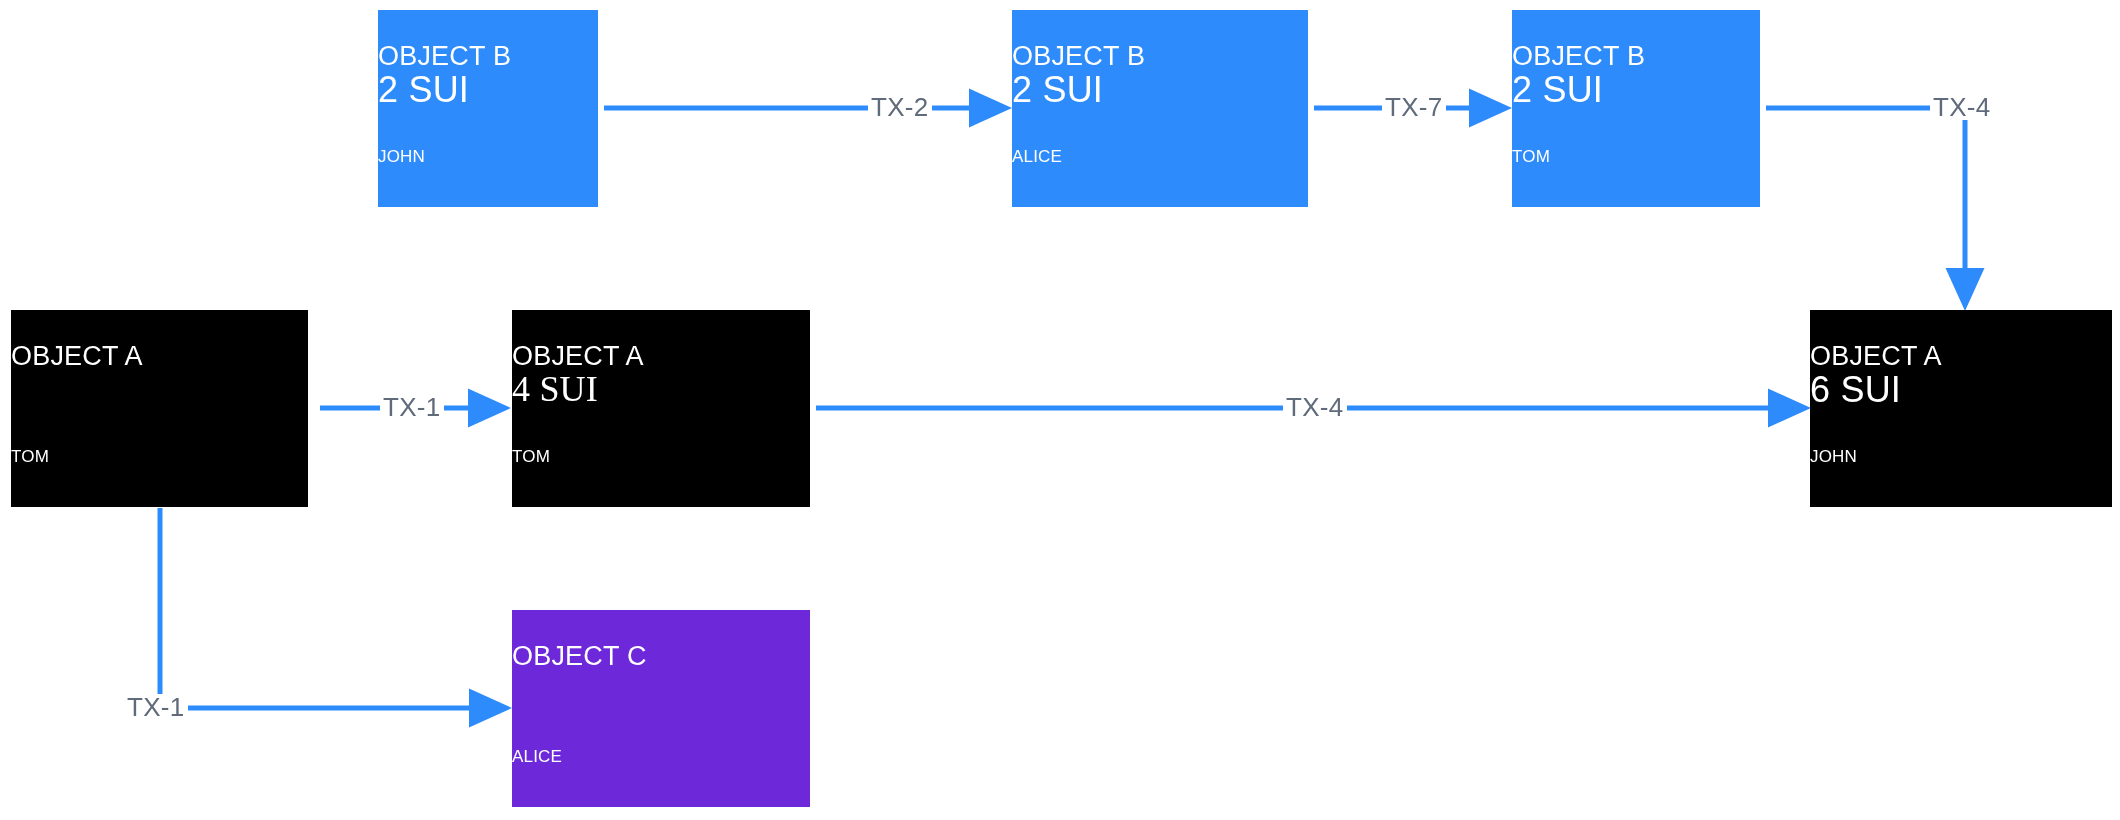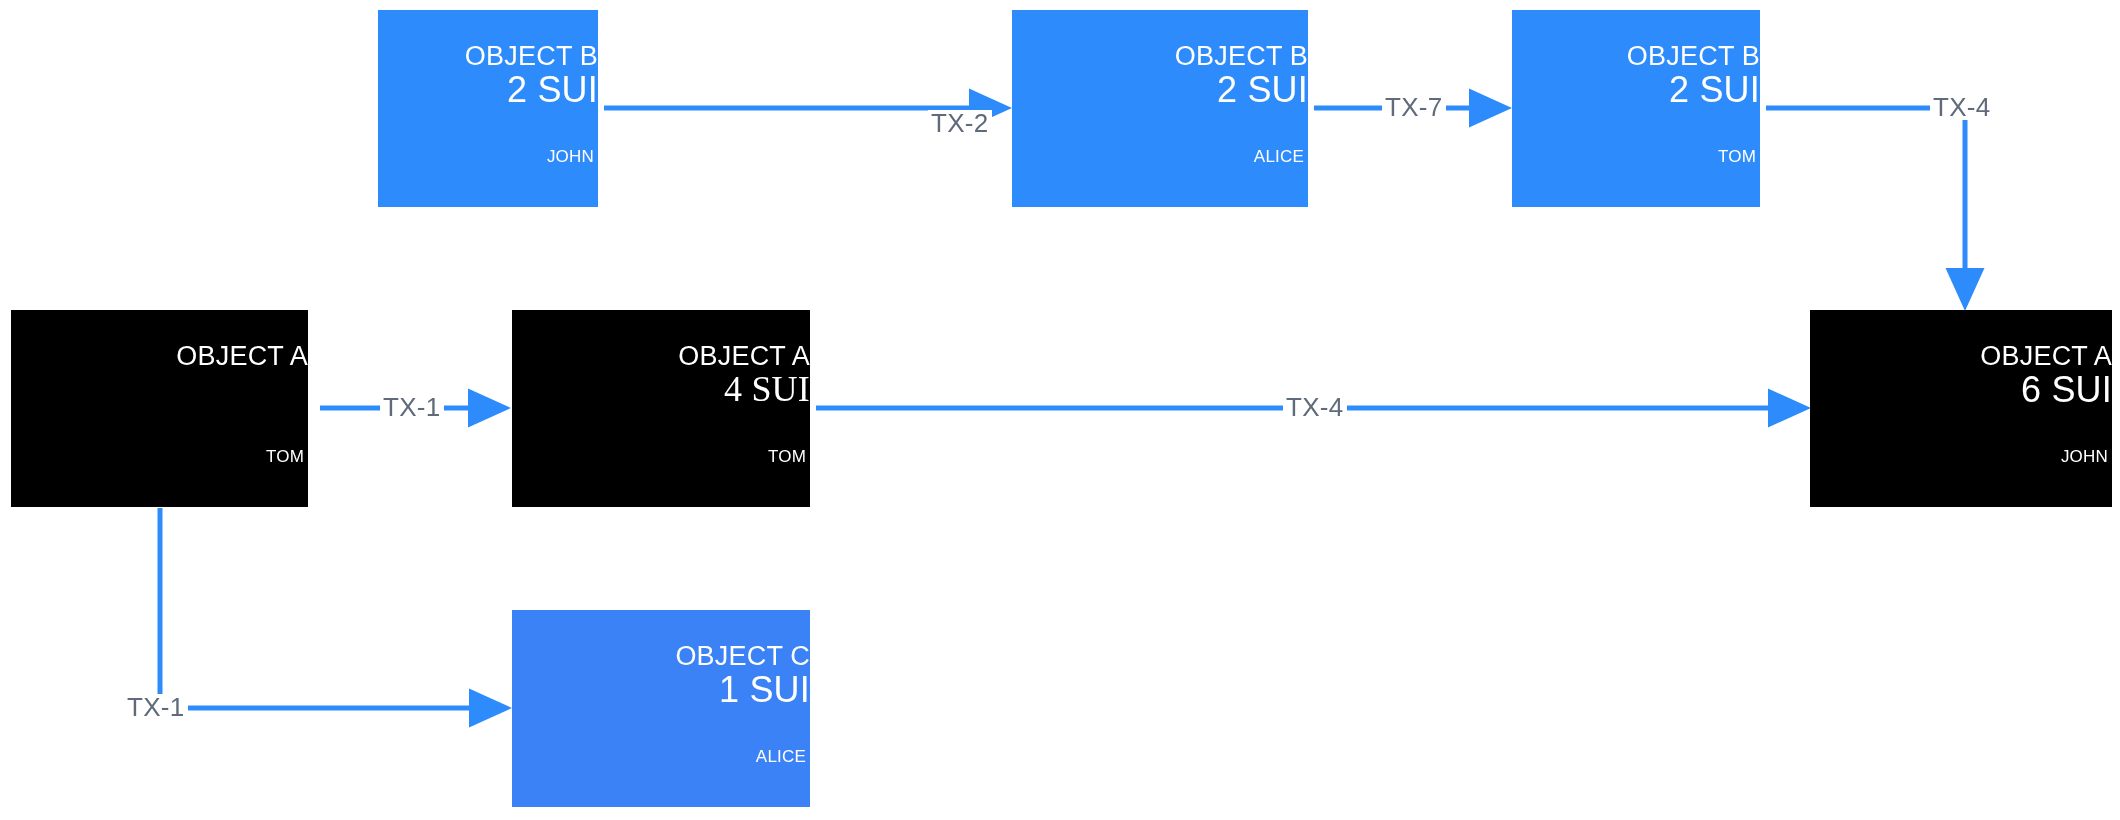--- a/index.html
+++ b/index.html
@@ -5,21 +5,21 @@
   html,body{margin:0;padding:0;}
   body{
     width:2120px;height:820px;background:#ffffff;
     font-family:"Liberation Sans","DejaVu Sans",sans-serif;
     overflow:hidden;position:relative;
   }
   #canvas{position:absolute;left:0;top:0;width:2120px;height:820px;}
   .node{
     position:absolute;box-sizing:border-box;
     display:flex;flex-direction:column;align-items:center;
-    color:#ffffff;text-align:right;
+    color:#ffffff;text-align:left;
   }
   .node .ln1{
     position:absolute;left:0;right:0;
     font-size:27px;line-height:33px;letter-spacing:.2px;white-space:nowrap;
   }
   .node .ln2{
     position:absolute;left:0;right:0;
     font-size:36px;line-height:33px;letter-spacing:.2px;white-space:nowrap;
   }
   .node .owner{
@@ -87,31 +87,30 @@
     <span class="ln2" style="top:63px;font-family:Liberation Serif, serif;">4 SUI</span>
     <span class="owner" style="top:130px;">TOM</span>
   </div>
 
   <div class="node" style="left:1810px;top:310px;width:302px;height:197px;background:#000000;">
     <span class="ln1" style="top:30px;">OBJECT A</span>
     <span class="ln2" style="top:63px;">6 SUI</span>
     <span class="owner" style="top:130px;">JOHN</span>
   </div>
 
-  <div class="node" style="left:512px;top:610px;width:298px;height:197px;background:#3b82f6;">
+  <div class="node" style="left:512px;top:610px;width:298px;height:197px;background:#6d28d9;">
     <span class="ln1" style="top:30px;">OBJECT C</span>
-    <span class="ln2" style="top:63px;">1 SUI</span>
     <span class="owner" style="top:130px;">ALICE</span>
   </div>
 
   <span class="edge-label" style="left:380px;top:394px;">TX-1</span>
 
   <span class="edge-label" style="left:124px;top:694px;">TX-1</span>
 
-  <span class="edge-label" style="left:928px;top:94px;margin-top:16px;">TX-2</span>
+  <span class="edge-label" style="left:868px;top:94px;">TX-2</span>
 
   <span class="edge-label" style="left:1382px;top:94px;">TX-7</span>
 
   <span class="edge-label" style="left:1930px;top:94px;">TX-4</span>
 
   <span class="edge-label" style="left:1283px;top:394px;">TX-4</span>
 
 </div>
 
 </body></html>

